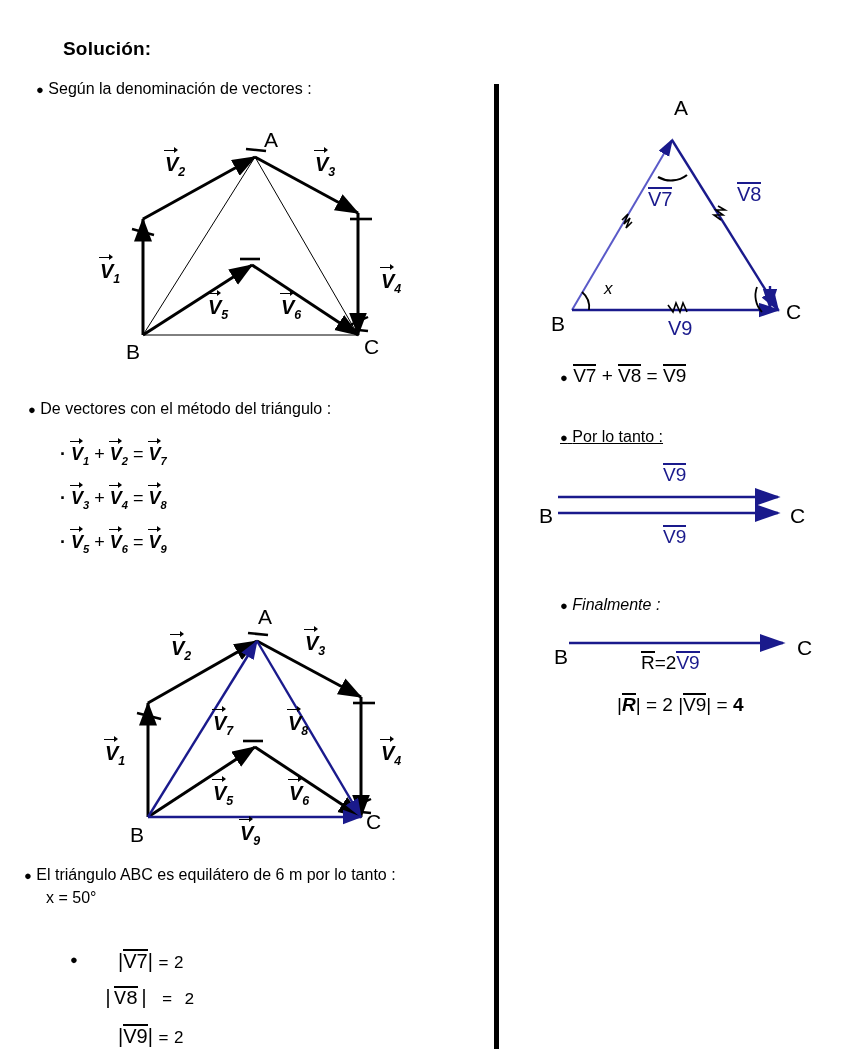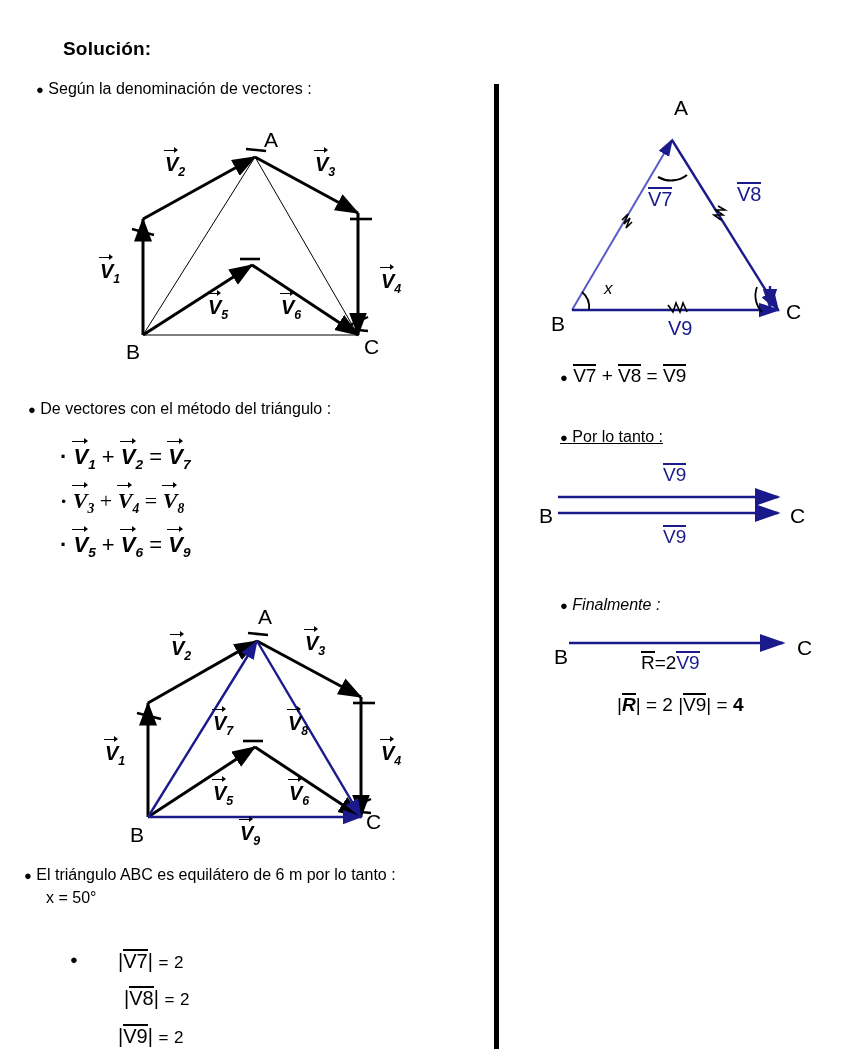--- a/index.html
+++ b/index.html
@@ -7,21 +7,21 @@
        font-family:"Liberation Sans","DejaVu Sans",sans-serif;color:#000;}
   .abs{position:absolute;margin-top:32px;}
   .nw{white-space:nowrap;}
   .title{font-weight:bold;font-size:19px;letter-spacing:.2px;}
   .bullet-txt{font-size:16px;}
   .vertlabel{font-size:20px;font-style:italic;font-weight:bold;}
   .blue{color:#1a1a8c;}
   .divider{background:#000;width:5px;}
   svg{overflow:visible;display:block;}
   sub{font-size:.62em;}
-  .eqline{font-size:22px;font-style:italic;font-weight:bold;}
+  .eqline{font-size:18px;font-style:italic;font-weight:bold;}
   .bar-wrap{display:inline-block;position:relative;}
   .bar-wrap::before{content:"";position:absolute;left:0;right:0;top:-1px;height:2px;background:currentColor;}
   .vecarrow{display:inline-block;position:relative;}
   .vecarrow::after{content:"";position:absolute;left:-1px;right:2px;top:-3px;height:0;
      border-top:1.6px solid currentColor;}
   .vecarrow::before{content:"";position:absolute;right:0px;top:-6px;
      border-left:4px solid currentColor;border-top:3px solid transparent;border-bottom:3px solid transparent;}
 </style>
 </head>
 <body>
@@ -95,21 +95,21 @@
 </div>
 
 <div class="abs eqline nw" style="left:60px;top:412px;">
   <span style="font-style:normal;">·</span>
   <span class="vecarrow">V</span><sub>1</sub>
   <span style="font-style:normal;font-weight:normal;">+</span>
   <span class="vecarrow">V</span><sub>2</sub>
   <span style="font-style:normal;font-weight:normal;">=</span>
   <span class="vecarrow">V</span><sub>7</sub>
 </div>
-<div class="abs eqline nw" style="left:60px;top:456px;font-family:Liberation Serif, serif;">
+<div class="abs eqline nw" style="left:60px;top:456px;">
   <span style="font-style:normal;">·</span>
   <span class="vecarrow">V</span><sub>3</sub>
   <span style="font-style:normal;font-weight:normal;">+</span>
   <span class="vecarrow">V</span><sub>4</sub>
   <span style="font-style:normal;font-weight:normal;">=</span>
   <span class="vecarrow">V</span><sub>8</sub>
 </div>
 <div class="abs eqline nw" style="left:60px;top:500px;">
   <span style="font-style:normal;">·</span>
   <span class="vecarrow">V</span><sub>5</sub>
@@ -183,21 +183,21 @@
   <span>El triángulo ABC es equilátero de 6 m por lo tanto :</span>
 </div>
 <div class="abs bullet-txt nw" style="left:46px;top:857px;">x = 50°</div>
 
 <div class="abs nw" style="left:70px;top:920px;font-size:13px;">●</div>
 <div class="abs nw" style="left:118px;top:918px;font-size:20px;">
   <span>|</span><span class="bar-wrap">V7</span><span>|</span>
   <span style="font-size:17px;">=</span>
   <span style="font-size:17px;">2</span>
 </div>
-<div class="abs nw" style="left:124px;top:955px;font-size:20px;">
+<div class="abs nw" style="left:102px;top:955px;font-size:20px;font-family:Liberation Mono, monospace;">
   <span>|</span><span class="bar-wrap">V8</span><span>|</span>
   <span style="font-size:17px;">=</span>
   <span style="font-size:17px;">2</span>
 </div>
 <div class="abs nw" style="left:118px;top:993px;font-size:20px;">
   <span>|</span><span class="bar-wrap">V9</span><span>|</span>
   <span style="font-size:17px;">=</span>
   <span style="font-size:17px;">2</span>
 </div>
 

